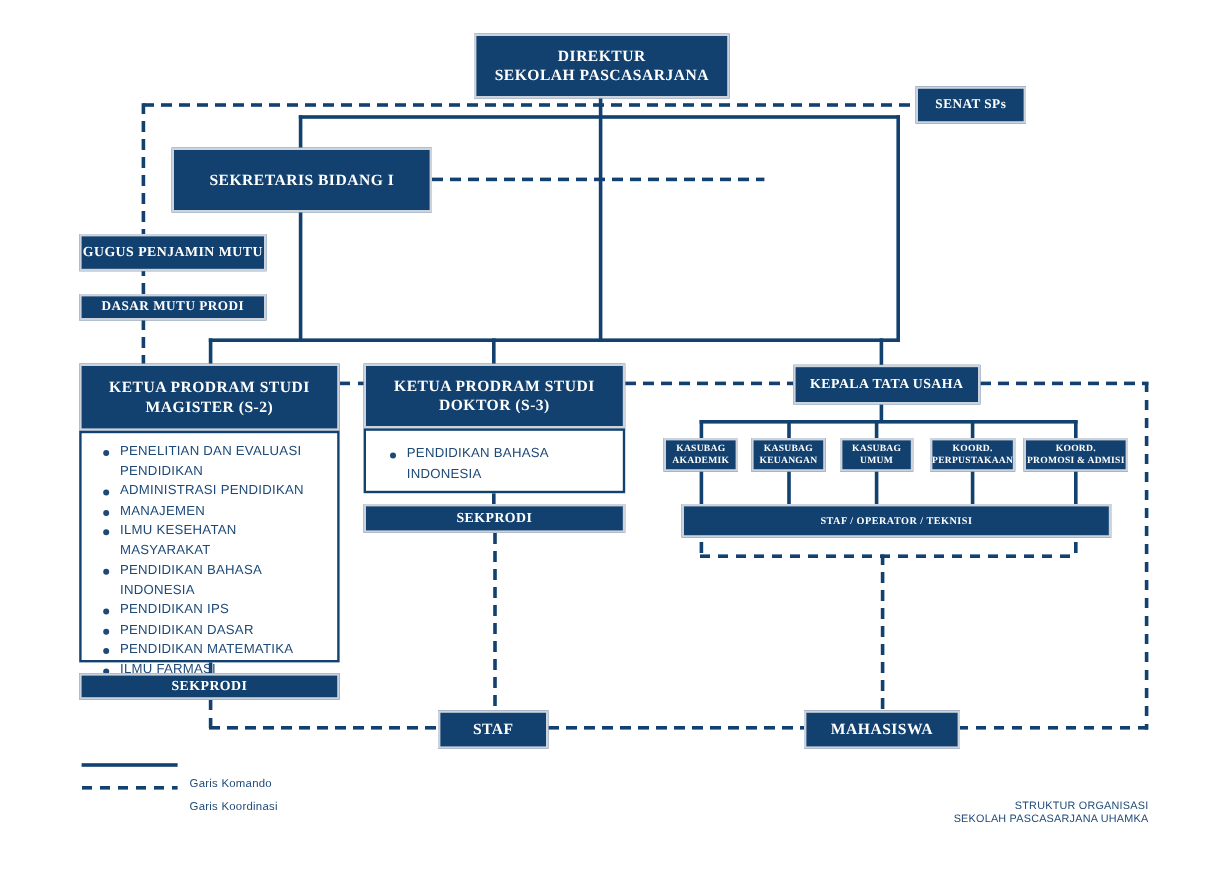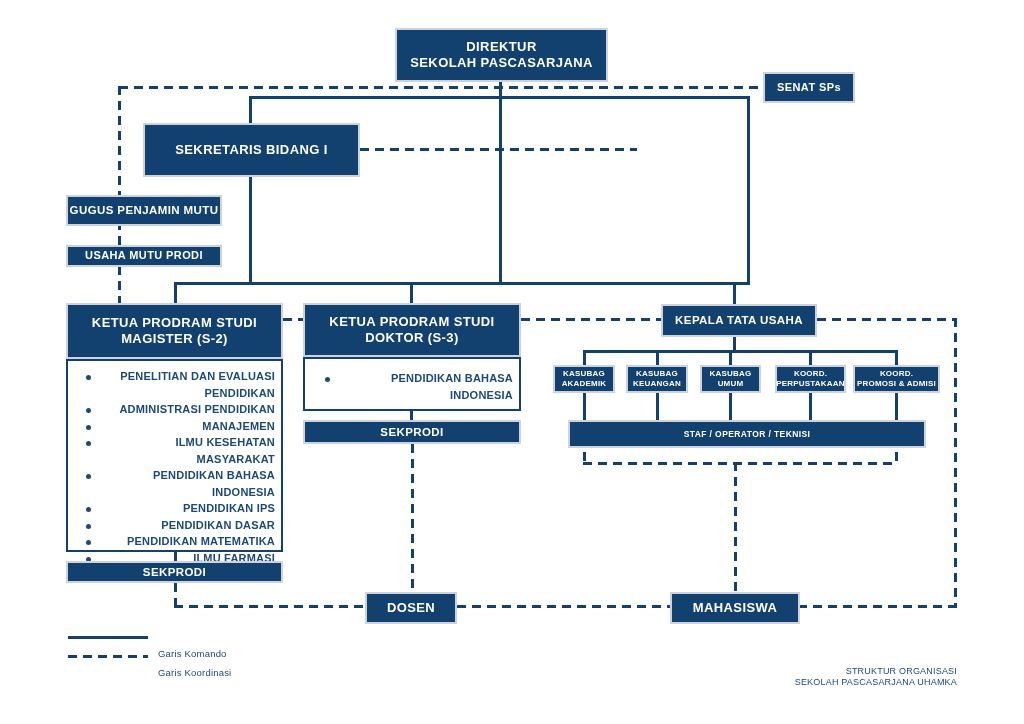--- a/index.html
+++ b/index.html
@@ -15,25 +15,25 @@
   .sl-h,.sl-v,.dl-h,.dl-v{position:absolute;z-index:1;}
   .sl-h{height:3px;background:var(--navy);}
   .sl-v{width:3px;background:var(--navy);}
   .dl-h{height:3px;background:repeating-linear-gradient(90deg,var(--navy) 0 9px,transparent 9px 15px);}
   .dl-v{width:3px;background:repeating-linear-gradient(180deg,var(--navy) 0 9px,transparent 9px 15px);}
 
   
   .nbox{position:absolute;z-index:2;background:var(--navy);color:#fff;
     border:2px solid var(--box-border);box-sizing:border-box;
     display:flex;align-items:center;justify-content:center;text-align:center;
-    font-weight:bold;letter-spacing:.4px;line-height:1.25;}
+    font-weight:bold;letter-spacing:.4px;line-height:1.25;font-family:Liberation Serif, serif;}
   .prelined{white-space:pre-line;}
   .wbox{position:absolute;z-index:2;background:#fff;border:2px solid var(--navy);box-sizing:border-box;}
 
-  ul.prog{list-style:none;margin:0;padding:0;color:var(--text-navy);font-size:11px;font-weight:bold;letter-spacing:.2px;text-align:right;}
+  ul.prog{list-style:none;margin:0;padding:0;color:var(--text-navy);font-size:11px;font-weight:normal;letter-spacing:.2px;}
   ul.prog li{position:relative;padding-left:16px;line-height:1.5;}
   ul.prog li::before{content:"";position:absolute;left:2px;top:7px;width:5px;height:5px;border-radius:50%;background:var(--text-navy);}
 
   .legend-label{position:absolute;color:var(--text-navy);font-size:9.5px;letter-spacing:.2px;z-index:2;margin-top:17px;}
   .footer-note{position:absolute;right:67px;top:666px;text-align:right;color:var(--text-navy);
     font-size:9px;line-height:1.25;letter-spacing:.2px;z-index:2;}
 </style>
 </head>
 <body>
 
@@ -82,21 +82,21 @@
   <div class="nbox prelined" style="left:395px;top:28px;width:213px;height:54px;font-size:13px;">DIREKTUR
 SEKOLAH PASCASARJANA</div>
 
   <div class="nbox" style="left:763px;top:72px;width:92px;height:31px;font-size:11px;text-align:center;">SENAT SPs</div>
 
   <div class="nbox" style="left:143px;top:123px;width:217px;height:54px;font-size:13px;">SEKRETARIS BIDANG I</div>
 
 
   <div class="nbox" style="left:66px;top:195px;width:156px;height:31px;font-size:11.5px;">GUGUS PENJAMIN MUTU</div>
 
-  <div class="nbox" style="left:66px;top:245px;width:156px;height:22px;font-size:11px;">USAHA MUTU PRODI</div>
+  <div class="nbox" style="left:66px;top:245px;width:156px;height:22px;font-size:11px;">DASAR MUTU PRODI</div>
 
   <div class="nbox prelined" style="left:66px;top:303px;width:217px;height:56px;font-size:13px;">KETUA PRODRAM STUDI
 MAGISTER (S-2)</div>
   <div class="wbox" style="left:66px;top:359px;width:217px;height:193px;padding:7px 6px 0 16px;">
     <ul class="prog">
       <li>PENELITIAN DAN EVALUASI PENDIDIKAN</li>
       <li>ADMINISTRASI PENDIDIKAN</li>
       <li>MANAJEMEN</li>
       <li>ILMU KESEHATAN MASYARAKAT</li>
       <li>PENDIDIKAN BAHASA INDONESIA</li>
@@ -125,21 +125,21 @@
 KEUANGAN</div>
   <div class="nbox prelined" style="left:700px;top:365px;width:61px;height:28px;font-size:8px;letter-spacing:.2px;">KASUBAG
 UMUM</div>
   <div class="nbox prelined" style="left:775px;top:365px;width:71px;height:28px;font-size:8px;letter-spacing:.2px;">KOORD.
 PERPUSTAKAAN</div>
   <div class="nbox prelined" style="left:853px;top:365px;width:87px;height:28px;font-size:8px;letter-spacing:.2px;">KOORD.
 PROMOSI &amp; ADMISI</div>
 
   <div class="nbox" style="left:568px;top:420px;width:358px;height:28px;font-size:8.5px;letter-spacing:.4px;">STAF / OPERATOR / TEKNISI</div>
 
-  <div class="nbox" style="left:365px;top:592px;width:92px;height:32px;font-size:13px;">DOSEN</div>
+  <div class="nbox" style="left:365px;top:592px;width:92px;height:32px;font-size:13px;">STAF</div>
   <div class="nbox" style="left:670px;top:592px;width:130px;height:32px;font-size:13px;">MAHASISWA</div>
 
   <div class="sl-h" style="left:68px;top:636px;width:80px;"></div>
   <div class="legend-label" style="left:158px;top:631px;">Garis Komando</div>
   <div class="dl-h" style="left:68px;top:655px;width:80px;"></div>
   <div class="legend-label" style="left:158px;top:650px;">Garis Koordinasi</div>
 
   <div class="footer-note">
     <div>STRUKTUR ORGANISASI</div>
     <div>SEKOLAH PASCASARJANA UHAMKA</div>

